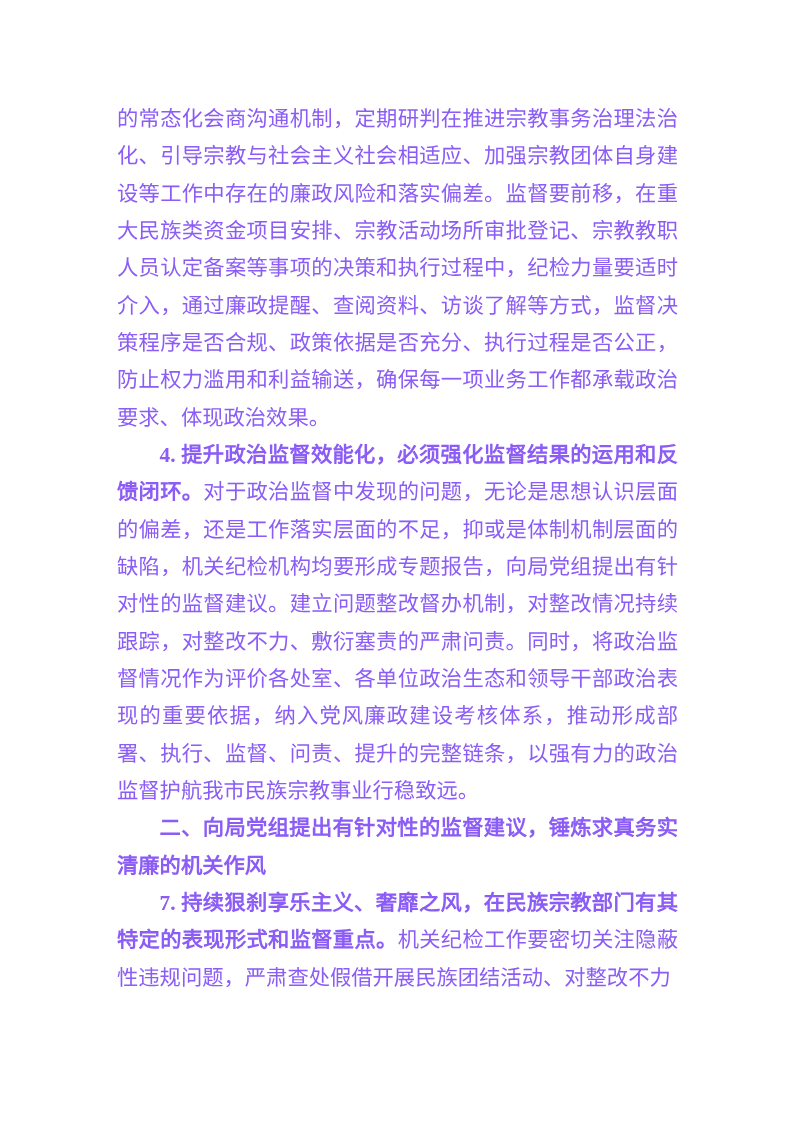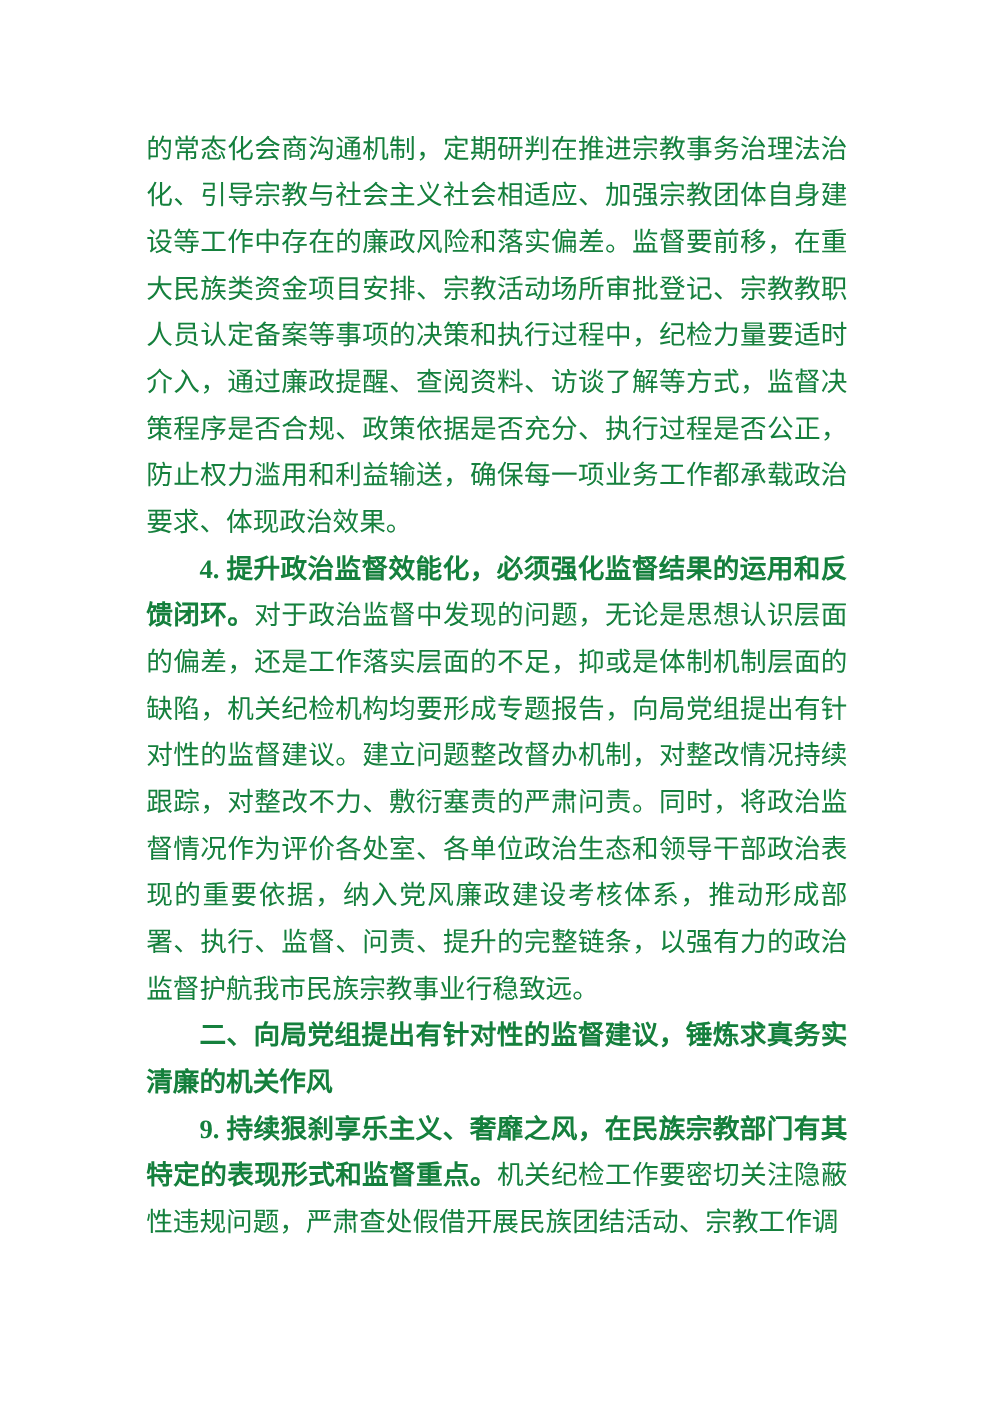--- a/index.html
+++ b/index.html
@@ -40,19 +40,19 @@
     font-weight: bold;
   }
   .doc-content p.heading {
     font-weight: bold;
   }
 </style>
 </head>
 <body>
 
 <div class="page">
-  <div class="doc-content" style="color: #15803d;">
+  <div class="doc-content" style="color: #8b5cf6;">
       <p class=" no-indent"><span>的常态化会商沟通机制，定期研判在推进宗教事务治理法治化、引导宗教与社会主义社会相适应、加强宗教团体自身建设等工作中存在的廉政风险和落实偏差。监督要前移，在重大民族类资金项目安排、宗教活动场所审批登记、宗教教职人员认定备案等事项的决策和执行过程中，纪检力量要适时介入，通过廉政提醒、查阅资料、访谈了解等方式，监督决策程序是否合规、政策依据是否充分、执行过程是否公正，防止权力滥用和利益输送，确保每一项业务工作都承载政治要求、体现政治效果。</span></p>
       <p class=""><span class="bold">4. 提升政治监督效能化，必须强化监督结果的运用和反馈闭环。</span><span>对于政治监督中发现的问题，无论是思想认识层面的偏差，还是工作落实层面的不足，抑或是体制机制层面的缺陷，机关纪检机构均要形成专题报告，向局党组提出有针对性的监督建议。建立问题整改督办机制，对整改情况持续跟踪，对整改不力、敷衍塞责的严肃问责。同时，将政治监督情况作为评价各处室、各单位政治生态和领导干部政治表现的重要依据，纳入党风廉政建设考核体系，推动形成部署、执行、监督、问责、提升的完整链条，以强有力的政治监督护航我市民族宗教事业行稳致远。</span></p>
       <p class="heading"><span class="bold">二、向局党组提出有针对性的监督建议，锤炼求真务实清廉的机关作风</span></p>
-      <p class=""><span class="bold">9. 持续狠刹享乐主义、奢靡之风，在民族宗教部门有其特定的表现形式和监督重点。</span><span>机关纪检工作要密切关注隐蔽性违规问题，严肃查处假借开展民族团结活动、宗教工作调</span></p>
+      <p class=""><span class="bold">7. 持续狠刹享乐主义、奢靡之风，在民族宗教部门有其特定的表现形式和监督重点。</span><span>机关纪检工作要密切关注隐蔽性违规问题，严肃查处假借开展民族团结活动、对整改不力</span></p>
     </div>
 </div>
 
 </body></html>

